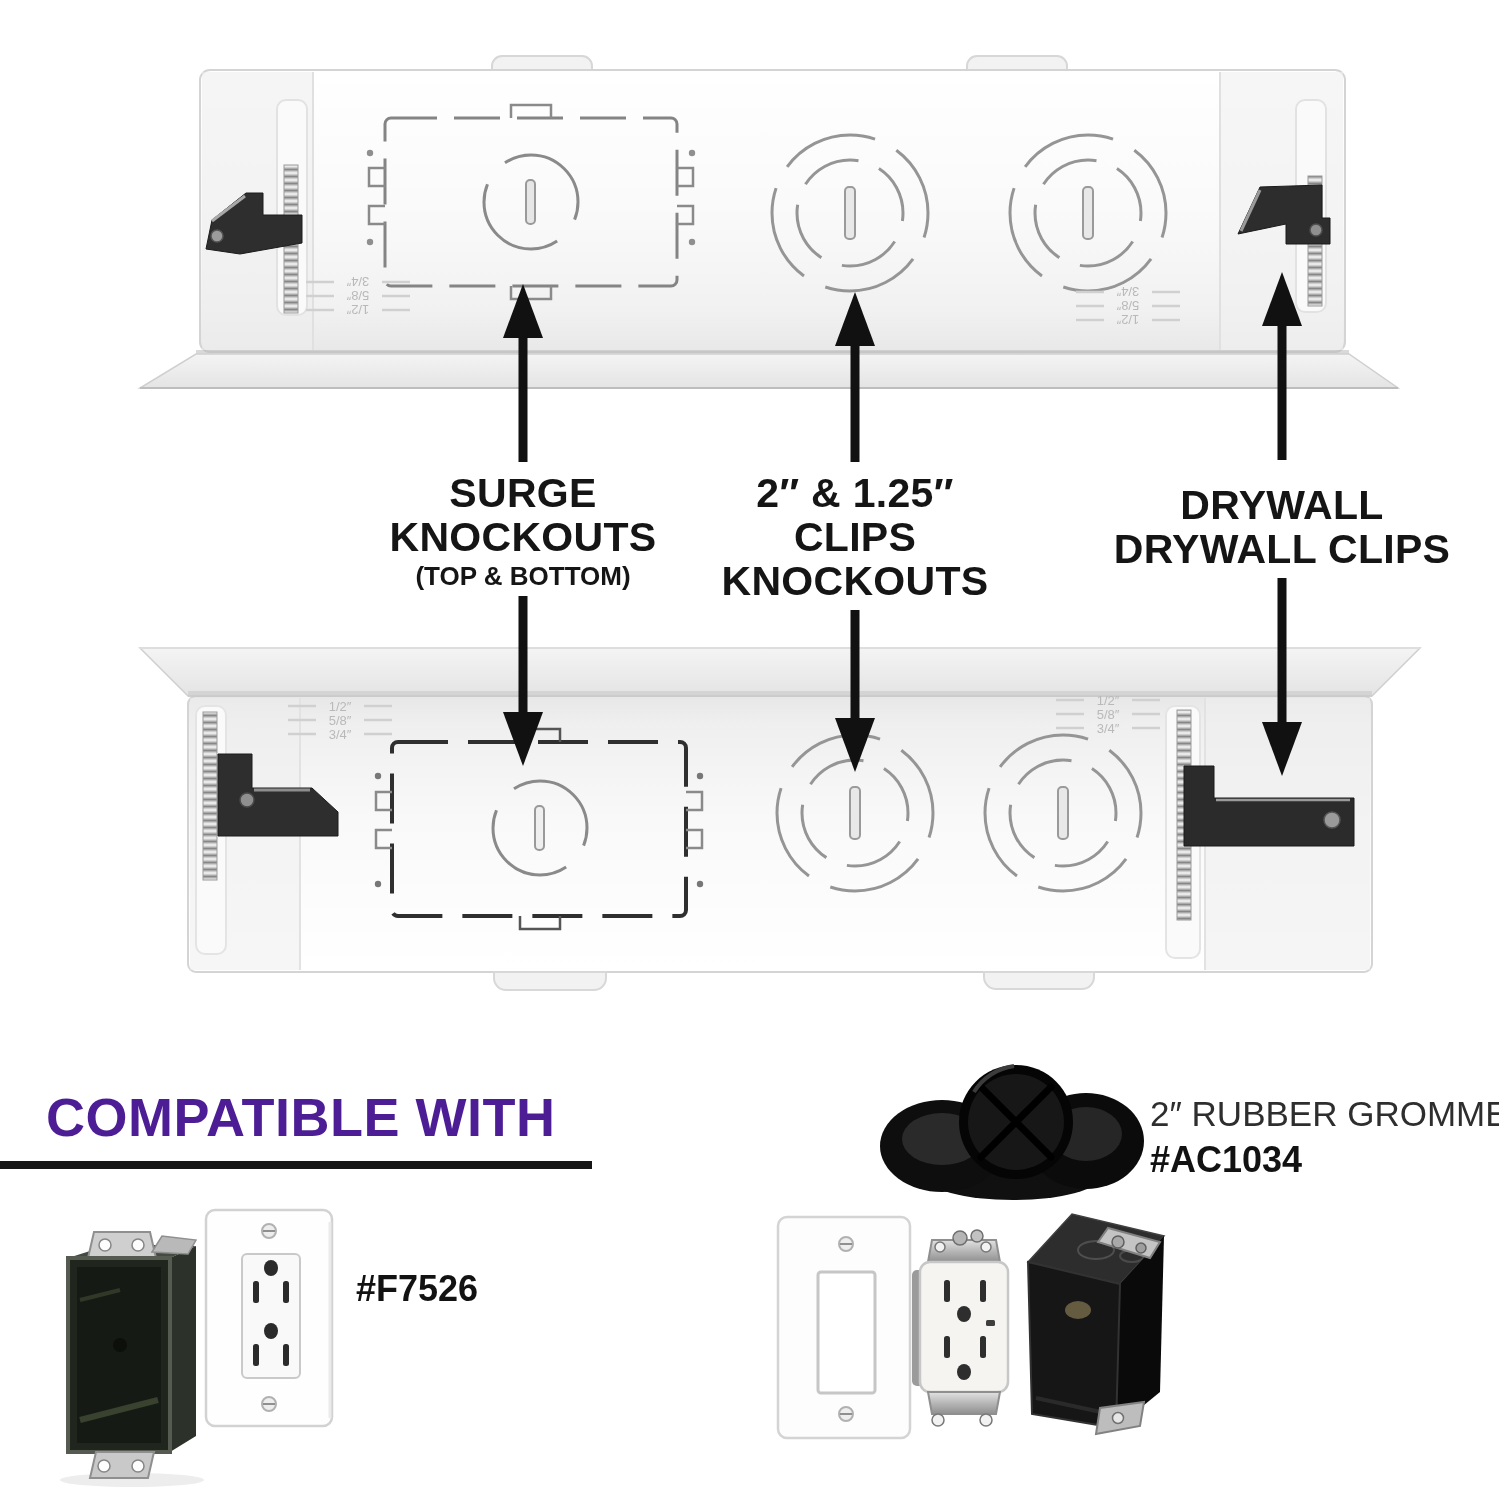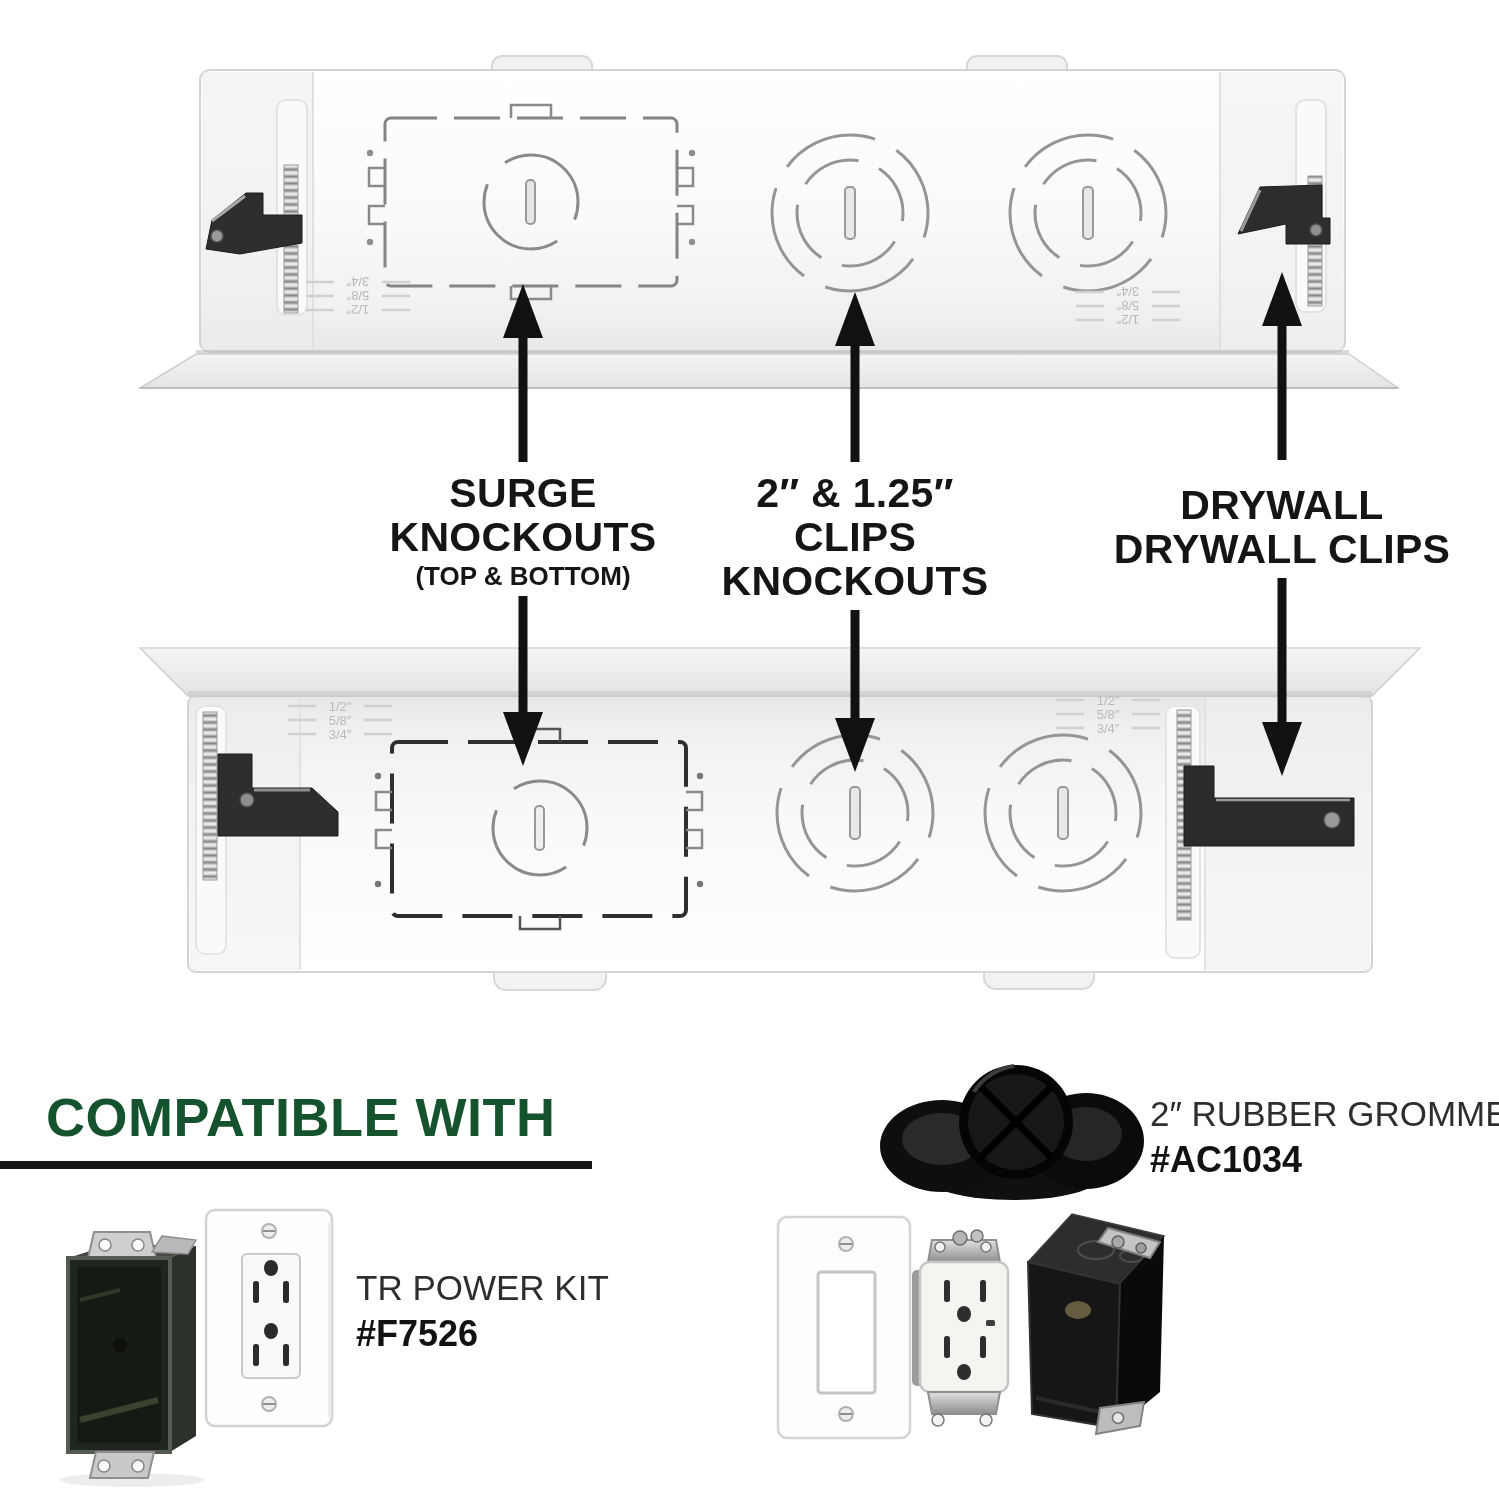--- a/index.html
+++ b/index.html
@@ -2,21 +2,21 @@
 <html><head>
 <meta charset="utf-8">
 <style>
   html,body{margin:0;padding:0;background:#ffffff;}
   .canvas{position:relative;width:1499px;height:1499px;background:#ffffff;overflow:hidden;
           font-family:"Liberation Sans",sans-serif;}
   svg.art{position:absolute;left:0;top:0;}
   .callout{position:absolute;text-align:center;font-weight:700;color:#151515;line-height:1.07;}
   .callout .big{font-size:41px;letter-spacing:.3px;white-space:nowrap;}
   .callout .small{font-size:26px;margin-top:3px;white-space:nowrap;}
-  .heading{position:absolute;left:46px;top:1086px;font-size:54px;font-weight:700;color:#14532d;
+  .heading{position:absolute;left:46px;top:1086px;font-size:54px;font-weight:700;color:#4c1d95;
            letter-spacing:.5px;white-space:nowrap;}
   .rule{position:absolute;left:0;top:1161px;width:592px;height:8px;background:#161616;}
   .prod-label{position:absolute;color:#2e2e2e;font-size:35px;line-height:1.28;white-space:nowrap;}
   .prod-label .part{font-weight:700;color:#121212;font-size:36px;}
   .surge-label{line-height:1.18;font-size:34px;}
   .surge-label .part{font-size:35px;}
 </style>
 </head>
 <body>
 
@@ -325,18 +325,17 @@
 
 <div class="heading">COMPATIBLE WITH</div>
 <div class="rule"></div>
 
 <div class="prod-label" style="left:1150px;top:1092px;">
   <div>2″ RUBBER GROMMET</div>
   <div class="part">#AC1034</div>
 </div>
 
 <div class="prod-label" style="left:356px;top:1266px;">
-  <div>TR POWER KIT</div>
   <div class="part">#F7526</div>
 </div>
 
 
 </div>
 
 </body></html>

